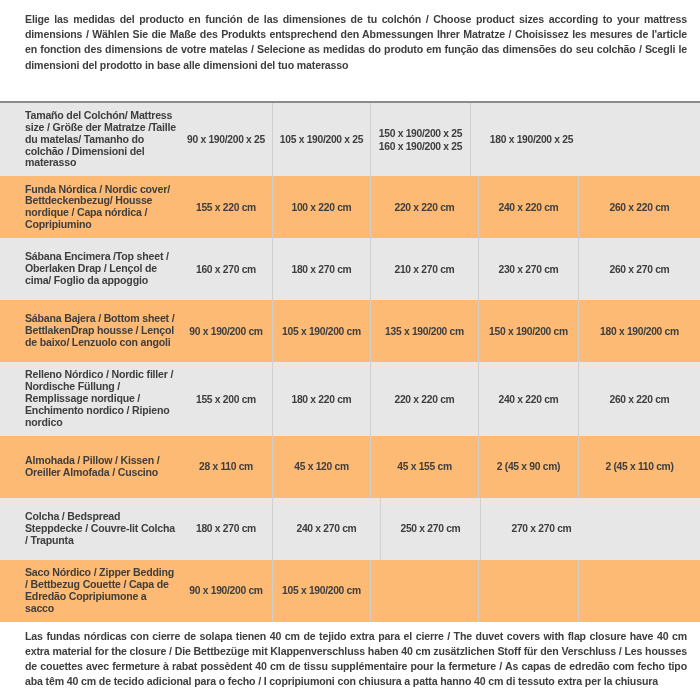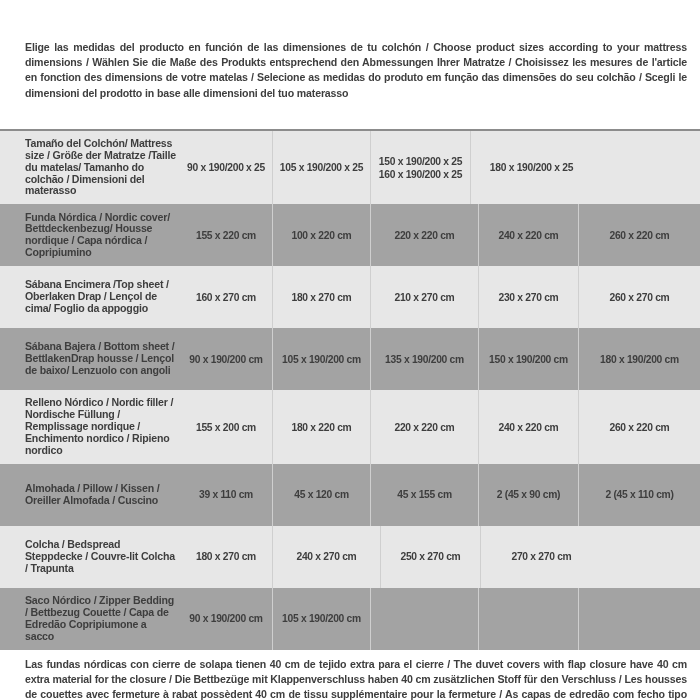--- a/index.html
+++ b/index.html
@@ -17,32 +17,32 @@
     color: var(--text-color, #3e3e3e);
   }
   .para {
     margin: 0;
     font-weight: 700;
     font-size: 10.6px;
     line-height: 15.2px;
     letter-spacing: -0.15px;
     text-align: justify;
   }
-  .header { padding: 12px 13px 0 25px; margin-top: 28px; }
+  .header { padding: 12px 13px 0 25px; }
   .footer { padding: 7px 13px 0 25px; }
   .table {
     margin-top: 28px;
     border-top: 2px solid var(--top-border, #8c8c8c);
     width: 700px;
   }
   .row {
     display: flex;
     align-items: stretch;
     min-height: 62px;
-    background: #a3a3a3;
+    background: #fdba74;
   }
   .row.gray { background: var(--stripe, #e7e7e7); }
   .cell-label, .cell {
     box-sizing: border-box;
     display: flex;
     flex-direction: column;
     justify-content: center;
     font-weight: 700;
   }
   .cell-label {
@@ -107,21 +107,21 @@
       <div class="row gray">
         <div class="cell-label">Relleno Nórdico / Nordic filler / Nordische Füllung / Remplissage nordique / Enchimento nordico / Ripieno nordico</div>
         <div class="cell c1">155 x 200 cm</div>
         <div class="cell c2">180 x 220 cm</div>
         <div class="cell c3">220 x 220 cm</div>
         <div class="cell c4">240 x 220 cm</div>
         <div class="cell c5">260 x 220 cm</div>
       </div>
       <div class="row">
         <div class="cell-label">Almohada  / Pillow / Kissen / Oreiller Almofada / Cuscino</div>
-        <div class="cell c1">39 x 110 cm</div>
+        <div class="cell c1">28 x 110 cm</div>
         <div class="cell c2">45 x 120 cm</div>
         <div class="cell c3">45 x 155 cm</div>
         <div class="cell c4">2 (45 x 90 cm)</div>
         <div class="cell c5">2 (45 x 110 cm)</div>
       </div>
       <div class="row gray">
         <div class="cell-label">Colcha / Bedspread Steppdecke / Couvre-lit Colcha / Trapunta</div>
         <div class="cell c1">180 x 270 cm</div>
         <div class="cell c3">240 x 270 cm</div>
         <div class="cell c4">250 x 270 cm</div>

